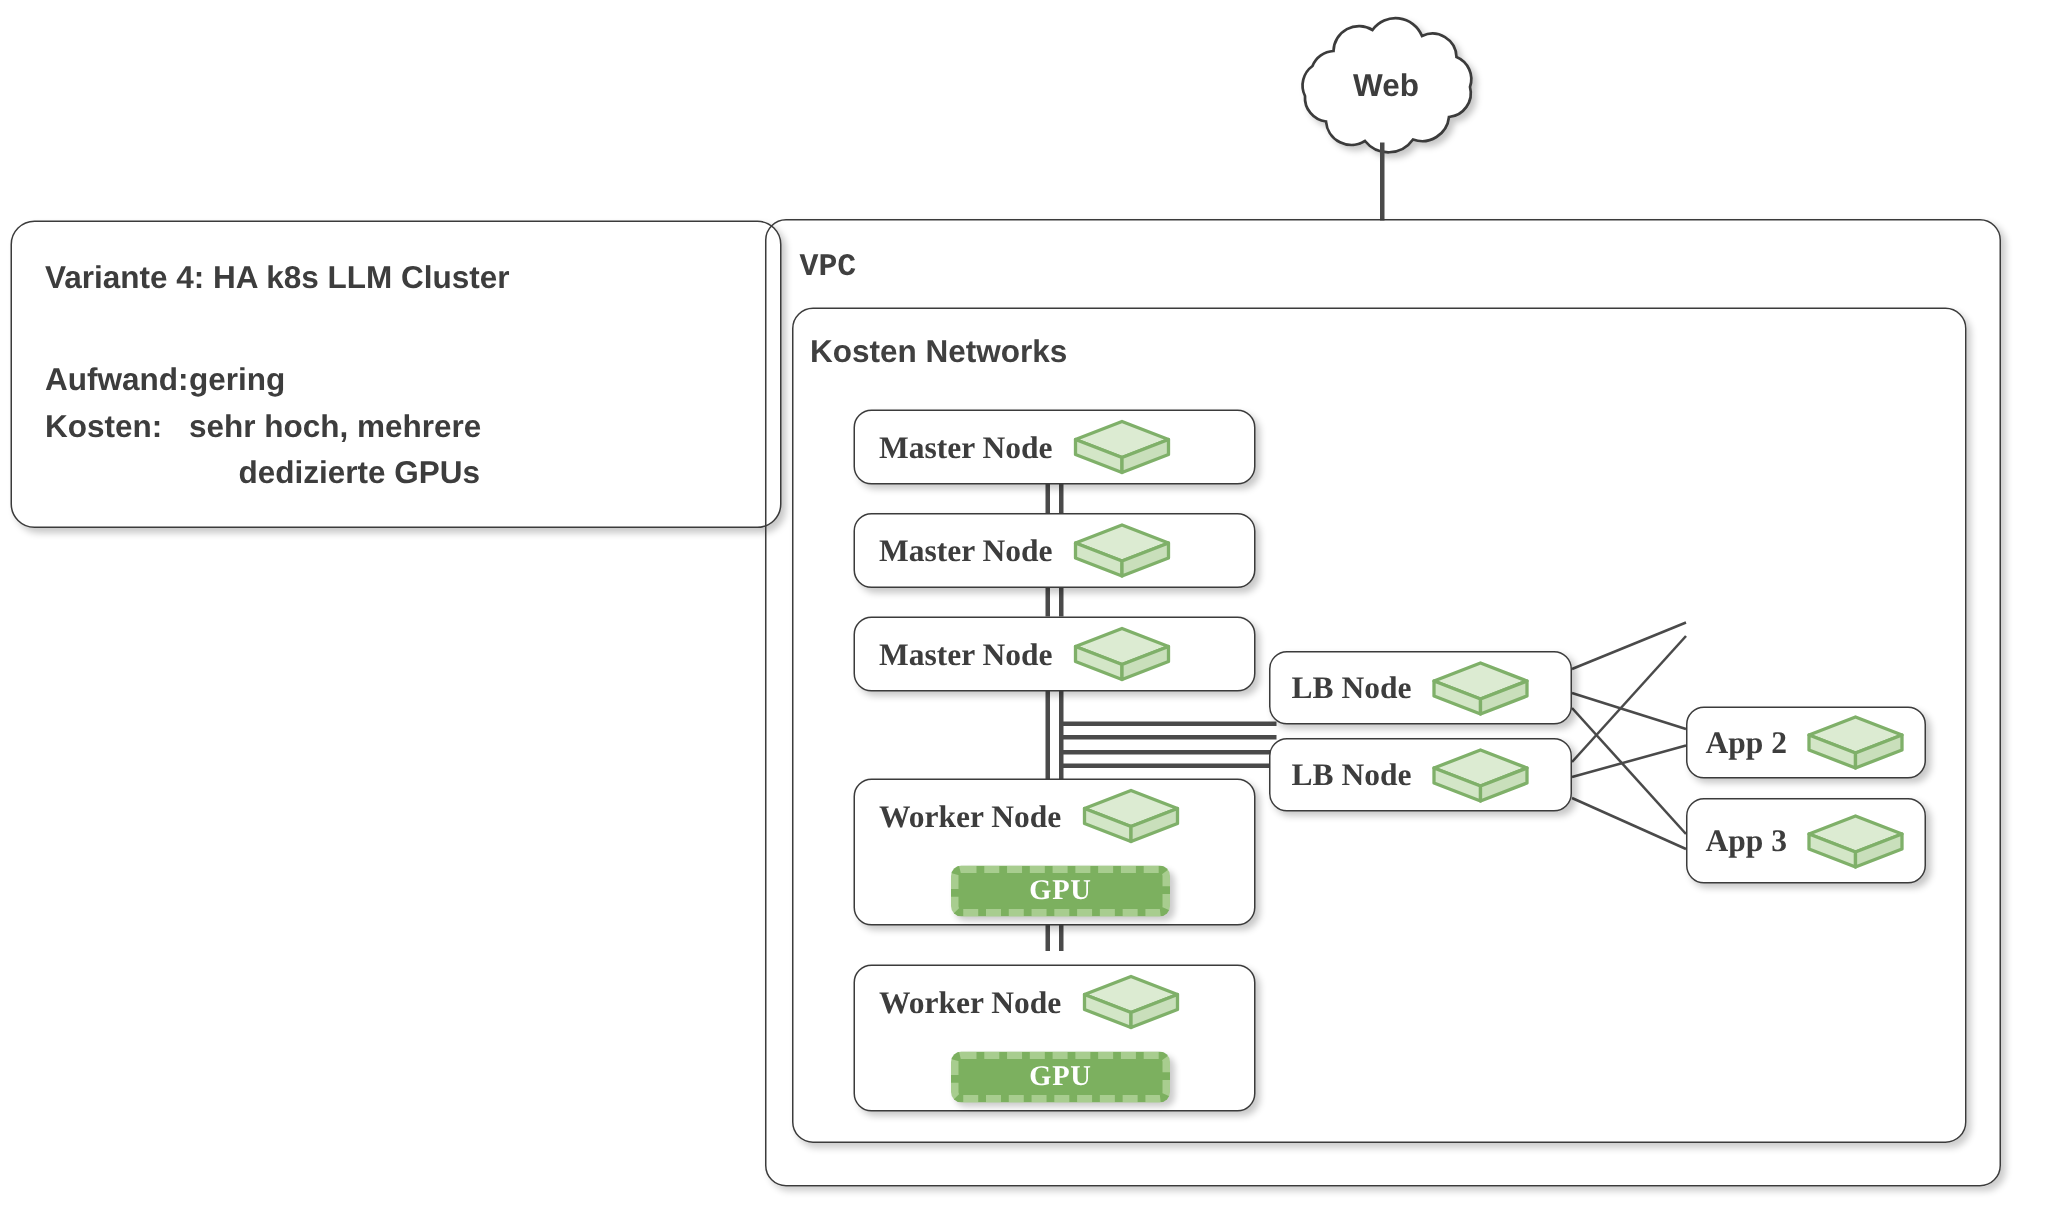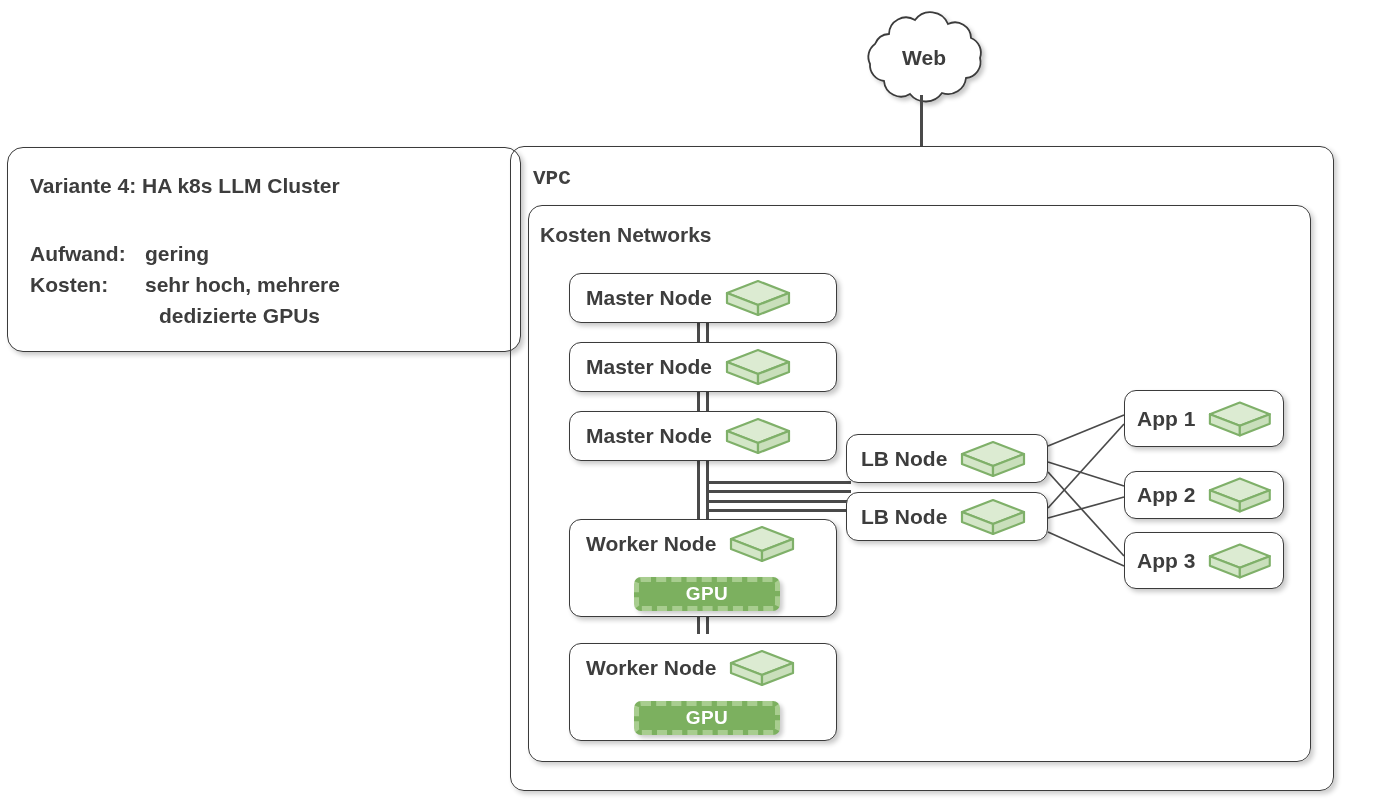--- a/index.html
+++ b/index.html
@@ -40,36 +40,37 @@
   
   #legend{left:7px;top:147px;width:514px;height:205px;border-radius:16px;}
   .legend-title{
     position:absolute;left:22px;top:26px;
     font-size:21px;font-weight:bold;color:#3d3d3d;white-space:nowrap;
   }
   .legend-row{
     position:absolute;font-size:21px;font-weight:bold;color:#3d3d3d;white-space:nowrap;
   }
   .lr-key{position:absolute;left:22px;}
-  .lr-val{position:absolute;left:137px;}
+  .lr-val{position:absolute;left:118px;}
   .lr1{top:94px;}
   .lr2{top:125px;}
   .lr3{top:156px;left:151px;}
 
   
   #cloud{position:absolute;left:850px;top:8px;width:148px;height:96px;}
   #cloud svg{position:absolute;left:0;top:0;overflow:visible;}
   .cloud-label{
     position:absolute;left:0;top:38px;width:148px;text-align:center;
     font-size:21px;font-weight:bold;color:#3d3d3d;
   }
 
   
   .node{
     display:block;
+    font-family:Liberation Serif, serif;
   }
   .node-row{
     position:absolute;left:16px;top:0;right:10px;height:100%;
     display:flex;align-items:center;
   }
   .node-label{
     font-size:21px;font-weight:bold;color:#3d3d3d;white-space:nowrap;
   }
   .node-icon{margin-left:12px;display:block;}
   .worker .node-row{height:48px;top:0;}
@@ -263,30 +264,20 @@
     <div class="node-row" style="left:14px;">
       <span class="node-label">LB Node</span>
       <svg class="node-icon" width="68" height="40" viewBox="0 0 68 40">
         <polygon points="34,3 65,15 34,27 3,15" fill="#dcebd2" stroke="#7fb069" stroke-width="2.2" stroke-linejoin="round"></polygon>
         <polygon points="3,15 34,27 34,37 3,25" fill="#d3e6c7" stroke="#7fb069" stroke-width="2.2" stroke-linejoin="round"></polygon>
         <polygon points="65,15 34,27 34,37 65,25" fill="#c9dfbb" stroke="#7fb069" stroke-width="2.2" stroke-linejoin="round"></polygon>
       </svg>
     </div>
   </div>
 
-  <div class="box node" style="left:1124px;top:390px;width:160px;height:57px;">
-    <div class="node-row" style="left:12px;">
-      <span class="node-label">App 1</span>
-      <svg class="node-icon" width="68" height="40" viewBox="0 0 68 40">
-        <polygon points="34,3 65,15 34,27 3,15" fill="#dcebd2" stroke="#7fb069" stroke-width="2.2" stroke-linejoin="round"></polygon>
-        <polygon points="3,15 34,27 34,37 3,25" fill="#d3e6c7" stroke="#7fb069" stroke-width="2.2" stroke-linejoin="round"></polygon>
-        <polygon points="65,15 34,27 34,37 65,25" fill="#c9dfbb" stroke="#7fb069" stroke-width="2.2" stroke-linejoin="round"></polygon>
-      </svg>
-    </div>
-  </div>
 
   <div class="box node" style="left:1124px;top:471px;width:160px;height:48px;">
     <div class="node-row" style="left:12px;">
       <span class="node-label">App 2</span>
       <svg class="node-icon" width="68" height="40" viewBox="0 0 68 40">
         <polygon points="34,3 65,15 34,27 3,15" fill="#dcebd2" stroke="#7fb069" stroke-width="2.2" stroke-linejoin="round"></polygon>
         <polygon points="3,15 34,27 34,37 3,25" fill="#d3e6c7" stroke="#7fb069" stroke-width="2.2" stroke-linejoin="round"></polygon>
         <polygon points="65,15 34,27 34,37 65,25" fill="#c9dfbb" stroke="#7fb069" stroke-width="2.2" stroke-linejoin="round"></polygon>
       </svg>
     </div>

